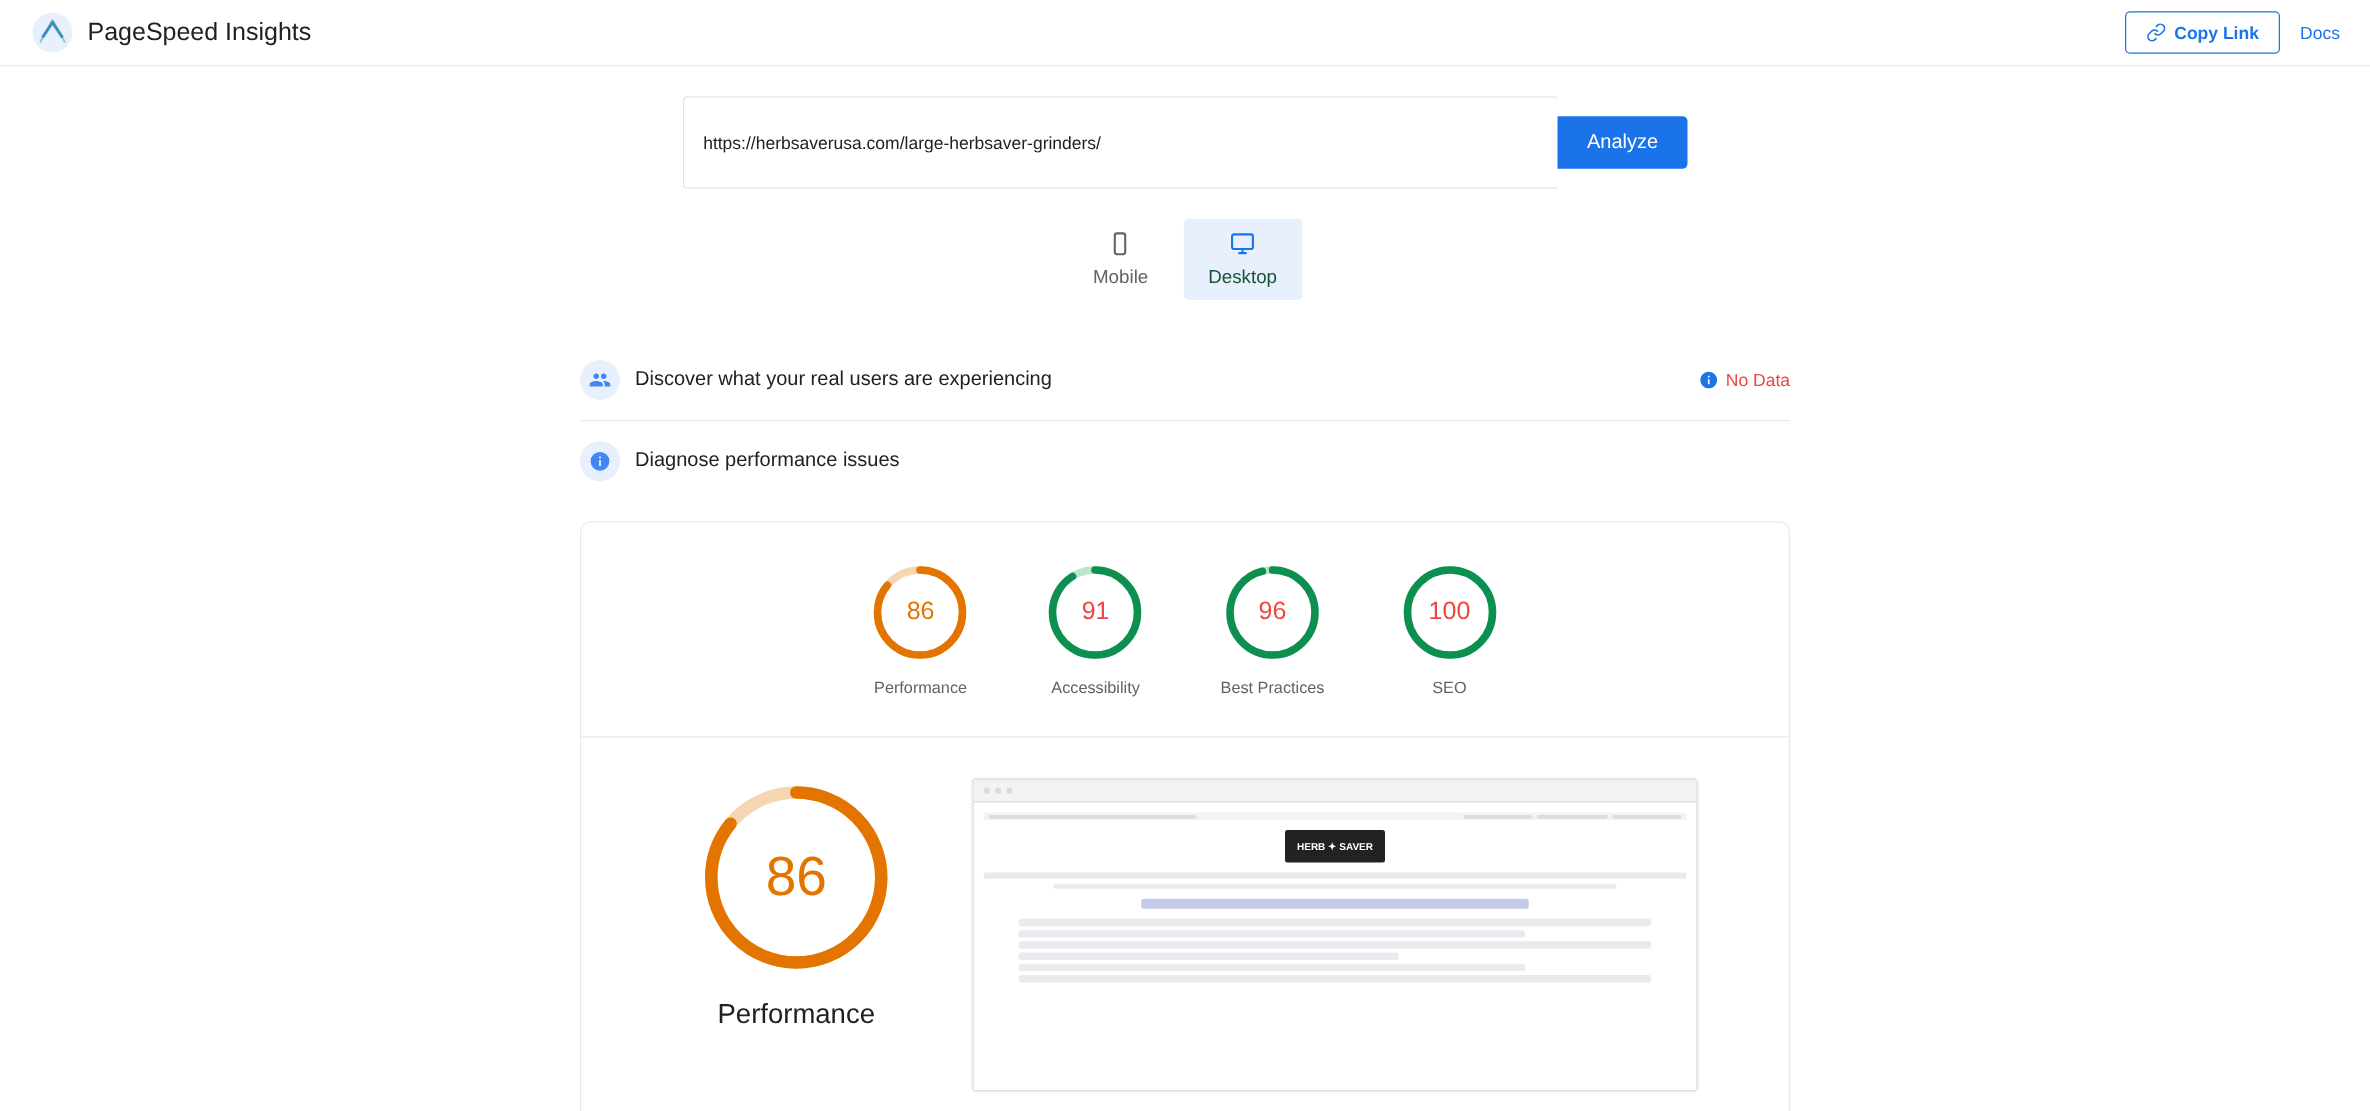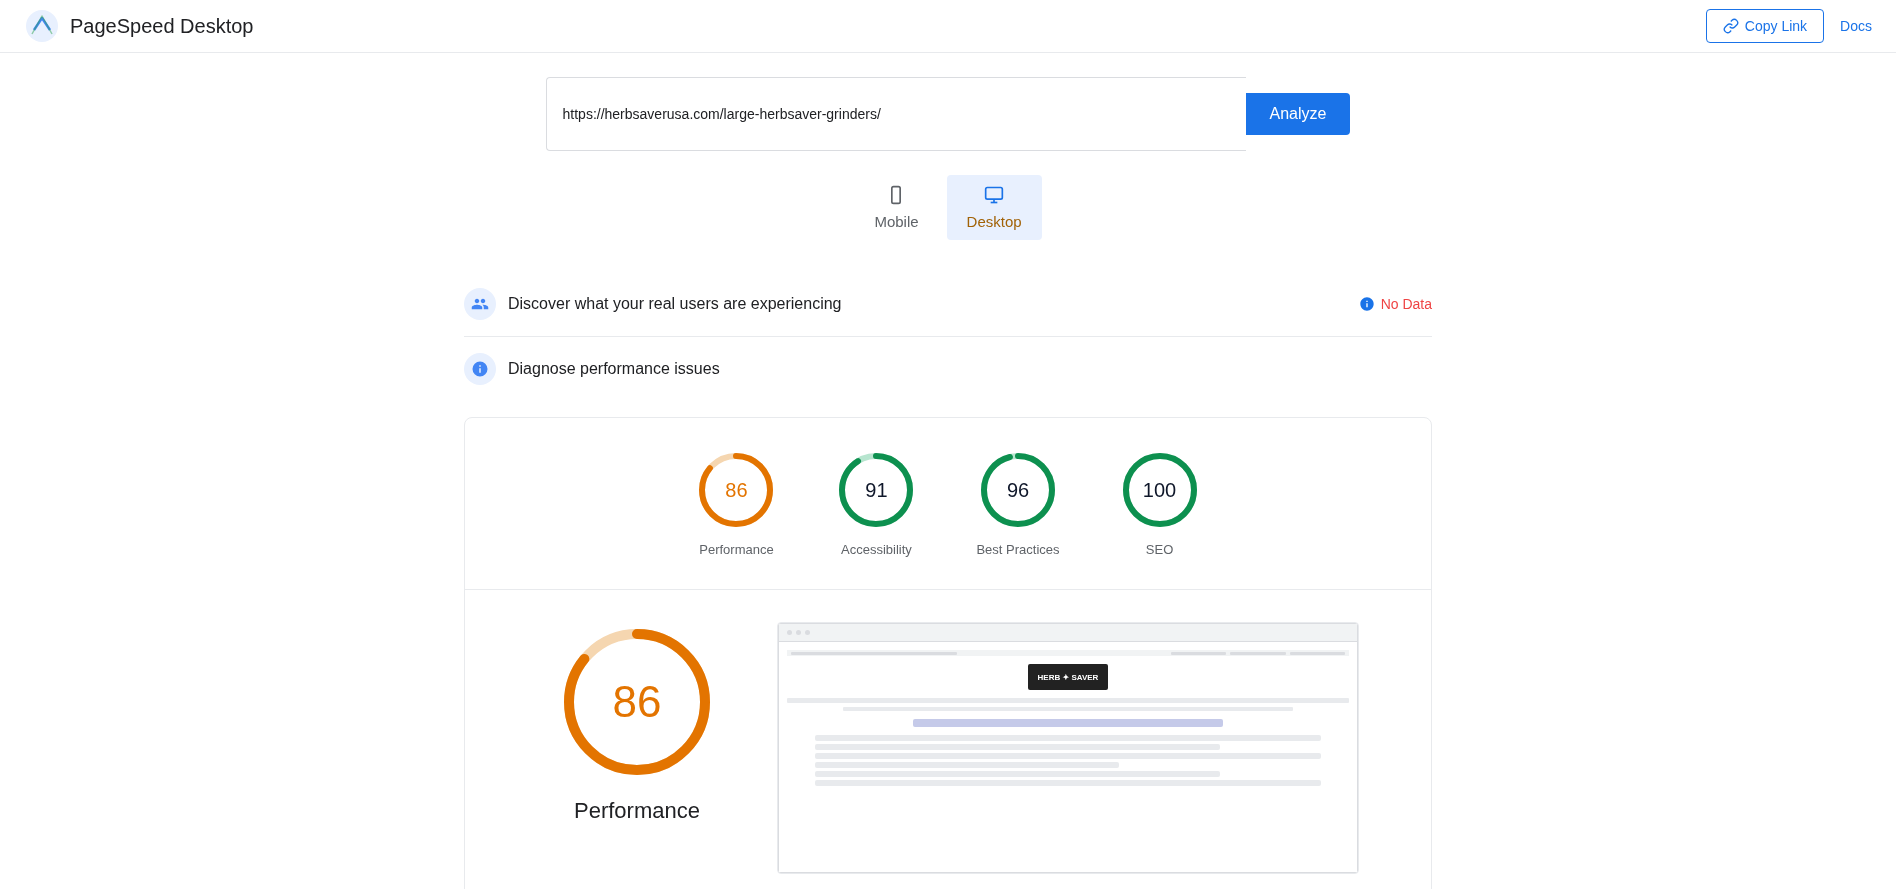--- a/index.html
+++ b/index.html
@@ -44,21 +44,21 @@
       display: flex;
       align-items: flex-end;
       gap: 6px;
       padding: 8px 16px;
       border: 1px solid #1a73e8;
       border-radius: 4px;
       background: #fff;
       color: #1a73e8;
       font-size: 14px;
       cursor: pointer;
-      font-weight: 400;
+      font-weight: 700;
     }
     .docs-link {
       color: #1a73e8;
       font-size: 14px;
       font-weight: 500;
       text-decoration: none;
       cursor: pointer;
     }
     
     .main {
@@ -109,21 +109,21 @@
       border-radius: 4px;
       border: none;
       background: transparent;
       font-size: 15px;
       color: #5f6368;
       cursor: pointer;
       flex-direction: column;
     }
     .device-tab.active {
       background: #e8f0fe;
-      color: #a16207;
+      color: #14532d;
       font-weight: 500;
     }
     
     .section {
       display: flex;
       align-items: center;
       gap: 12px;
       padding: 16px 0;
       border-bottom: 1px solid #e8eaed;
     }
@@ -292,34 +292,34 @@
       height: 6px;
       background: #e8eaed;
       border-radius: 2px;
     }
     .mock-line.short { width: 60%; }
     .mock-line.medium { width: 80%; }
     .mock-line.full { width: 100%; }
     
     .orange { color: #e37400; }
     
-    .green { color: #0f172a; }
+    .green { color: #ef4444; }
   </style>
 </head>
 <body>
 
 <header class="header">
   <div class="logo-area">
 
     <svg class="logo-icon" viewBox="0 0 36 36" xmlns="http://www.w3.org/2000/svg">
       <circle cx="18" cy="18" r="16" fill="#e8f0fe"></circle>
       <path d="M10 22 L18 10 L26 22" fill="none" stroke="#4285f4" stroke-width="2.5" stroke-linejoin="round"></path>
       <path d="M8 26 L18 8 L28 26" fill="none" stroke="#34a853" stroke-width="1.5" stroke-linejoin="round" opacity="0.5"></path>
     </svg>
-    <span class="logo-text">PageSpeed Desktop</span>
+    <span class="logo-text">PageSpeed Insights</span>
   </div>
   <div class="header-right">
     <button class="copy-link-btn">
       <svg width="16" height="16" viewBox="0 0 24 24" fill="none" stroke="#1a73e8" stroke-width="2">
         <path d="M10 13a5 5 0 0 0 7.54.54l3-3a5 5 0 0 0-7.07-7.07l-1.72 1.71"></path>
         <path d="M14 11a5 5 0 0 0-7.54-.54l-3 3a5 5 0 0 0 7.07 7.07l1.71-1.71"></path>
       </svg>
       <span>Copy Link</span>
     </button>
     <a class="docs-link">

